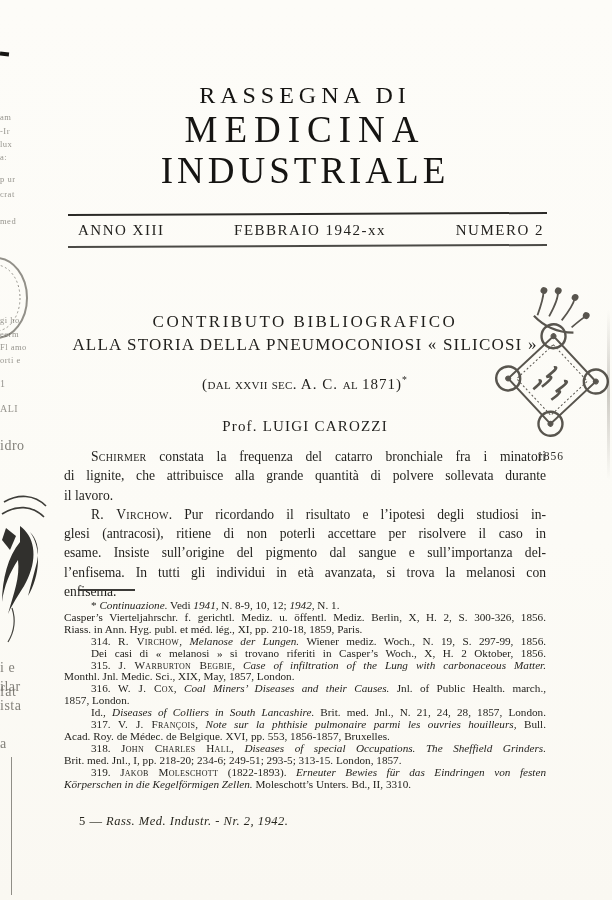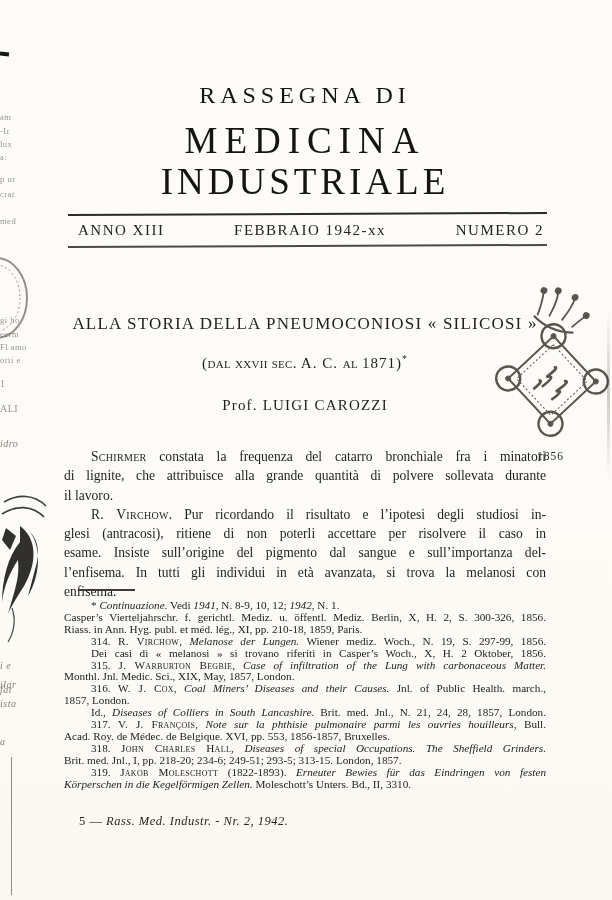--- a/index.html
+++ b/index.html
@@ -8,21 +8,21 @@
     width:612px;height:900px;
     margin:0 auto;
     background:linear-gradient(180deg,#fdfcf8 0%,#fcfbf6 60%,#faf8f2 100%);
     overflow:hidden;
     font-family:"Liberation Serif","DejaVu Serif",serif;
     color:#1f1e1b;
   }
   
   .masthead{position:absolute;left:64px;top:82px;width:482px;text-align:center;color:#151412;}
   .jt1{font-size:24px;letter-spacing:5px;line-height:26px;}
-  .jt2{font-size:37px;letter-spacing:7px;line-height:42px;margin-top:12px;}
+  .jt2{font-size:37px;letter-spacing:7px;line-height:42px;margin-top:1px;}
   .jt3{font-size:37px;letter-spacing:4px;line-height:40px;}
   .rule{position:absolute;left:68px;width:479px;background:#2b2a27;}
   .rule.r1{top:213px;height:2px;transform:rotate(-0.25deg);}
   .rule.r2{top:245px;height:1.5px;transform:rotate(-0.25deg);opacity:.85;}
   .issue-row{position:absolute;left:64px;top:222px;width:482px;display:flex;justify-content:space-between;align-items:flex-start;font-size:15px;letter-spacing:1.5px;color:#23221f;padding:0;box-sizing:border-box;}
   .issue-row .anno{margin-left:14px;}
   .issue-row .numero{margin-right:2px;}
   
   .art-head{position:absolute;left:64px;top:311px;width:482px;text-align:center;color:#201f1c;}
   .at1{font-size:17px;letter-spacing:2.5px;line-height:21px;}
@@ -40,21 +40,21 @@
   .footnotes{position:absolute;left:64px;top:600px;width:482px;font-size:11.2px;line-height:11.9px;color:#24231f;}
   .fnline{white-space:normal;}
   .footer{position:absolute;left:79px;top:814px;font-size:12.5px;letter-spacing:.5px;color:#28271f;}
   
   .i{font-style:italic;text-align:right;}
   .sc{font-variant:small-caps;letter-spacing:.3px;}
   .sup{vertical-align:super;font-size:65%;}
   
   .frag{position:absolute;left:0;font-size:8.5px;color:#85837c;opacity:.85;letter-spacing:.5px;text-align:center;}
   .frag.big{font-size:10px;}
-  .frag.it{font-style:italic;color:#6d6b64;font-size:10px;}
+  .frag.it{color:#6d6b64;font-size:14px;}
   .dash{position:absolute;left:0;top:52px;width:9px;height:4px;background:#171614;transform:rotate(7deg);}
   .vline{position:absolute;left:11px;top:757px;width:1px;height:138px;background:#908e87;}
   .stamp-main{position:absolute;left:487px;top:282px;opacity:.82;}
   .stamp-partial{position:absolute;left:-42px;top:250px;opacity:.65;}
   .engraving{position:absolute;left:0;top:490px;opacity:.9;}
   .right-smudge{position:absolute;left:607px;top:310px;width:3px;height:170px;background:linear-gradient(180deg,rgba(120,115,105,0),rgba(120,115,105,.35),rgba(120,115,105,0));}
 </style>
 </head>
 <body>
 
@@ -106,20 +106,21 @@
   </header>
   <div class="rule r1"></div>
   <div class="issue-row">
     <span class="anno">ANNO XIII</span>
     <span class="date">FEBBRAIO 1942-xx</span>
     <span class="numero">NUMERO 2</span>
   </div>
   <div class="rule r2"></div>
 
   <section class="art-head">
+    <div class="at1">CONTRIBUTO BIBLIOGRAFICO</div>
     <div class="at2">ALLA STORIA DELLA PNEUMOCONIOSI « SILICOSI »</div>
     <div class="subt"><span class="sc">(dal xxvii sec. </span><span>A. C. </span><span class="sc">al </span><span>1871)</span><span class="sup">*</span></div>
     <div class="author">Prof. LUIGI CAROZZI</div>
   </section>
 
   <svg class="stamp-main" width="130" height="168" viewBox="0 0 130 168">
     <g transform="translate(60,0) rotate(26)" stroke="#35312a" fill="none" stroke-width="1.8">
       <path d="M6 34 Q4 16 1 10 M17 30 Q18 10 14 4 M30 28 Q34 10 32 2 M42 30 Q48 16 50 14"></path>
       <path d="M3 36 Q24 44 46 34" stroke-width="2.2"></path>
       <circle cx="1" cy="9" r="2.5" fill="#35312a"></circle>

